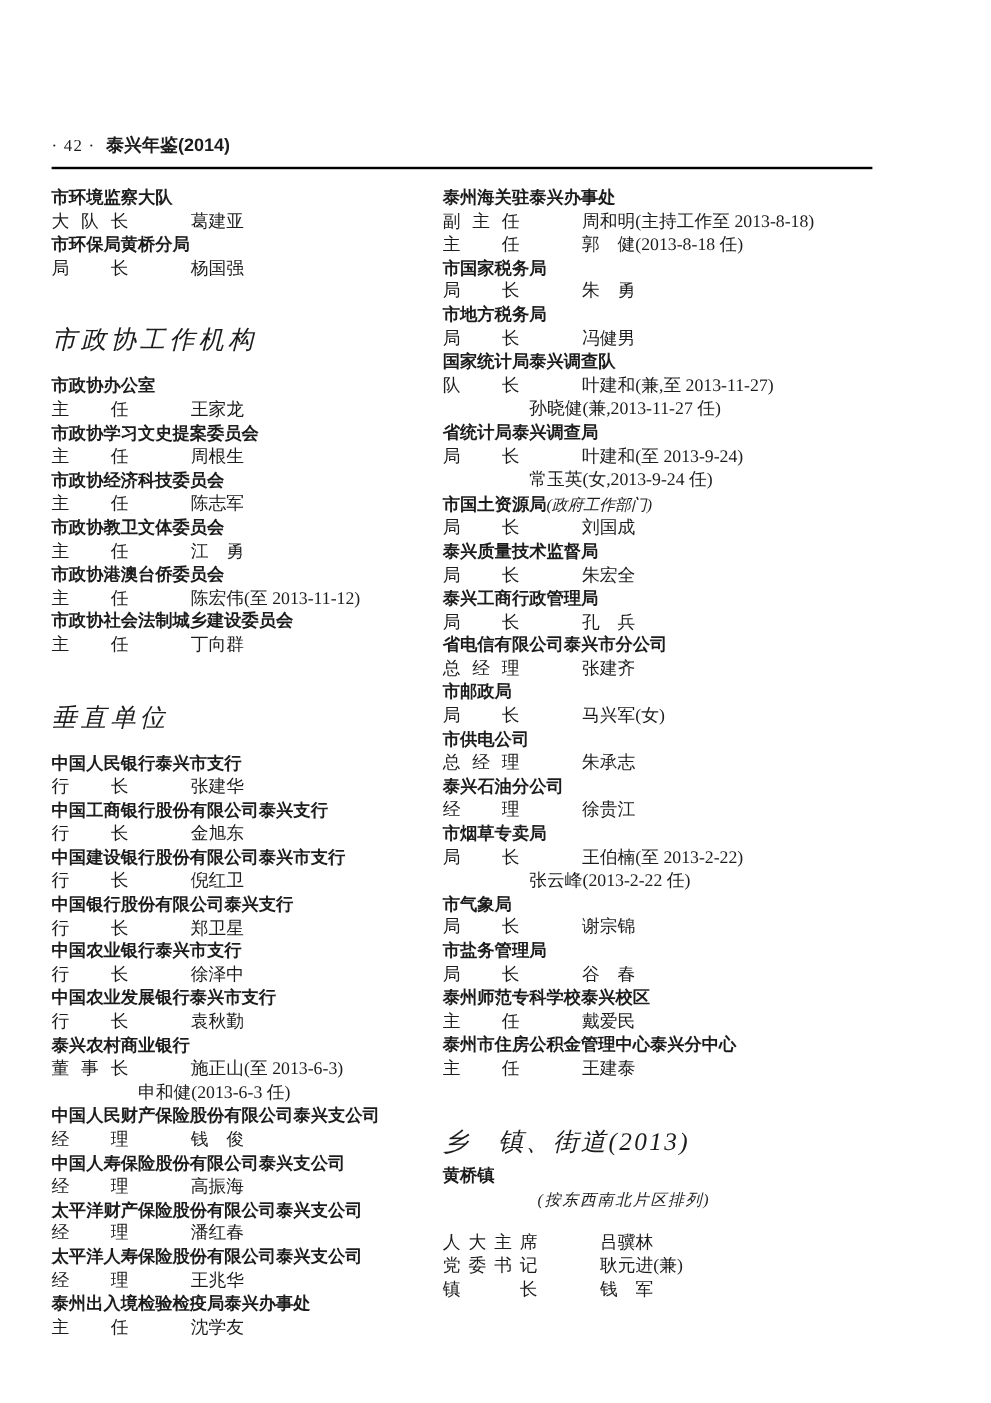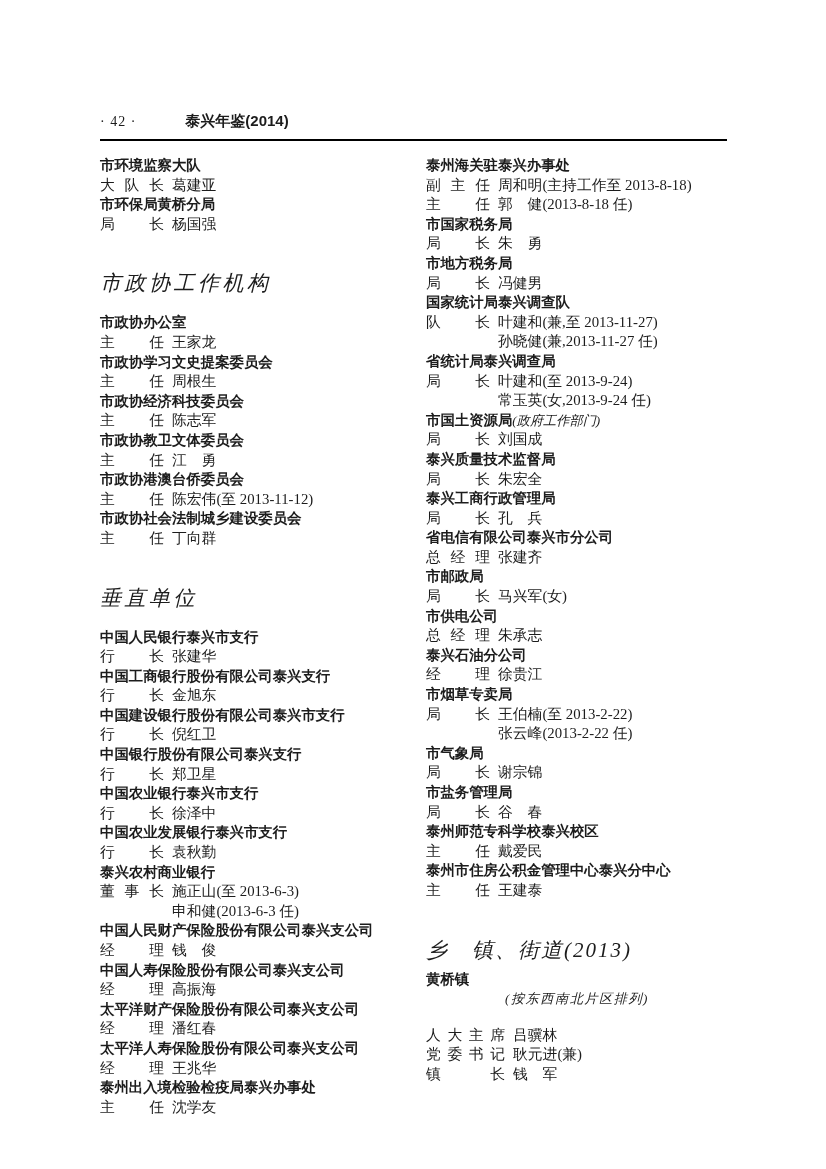--- a/index.html
+++ b/index.html
@@ -1,38 +1,38 @@
 <!DOCTYPE html>
 <html lang="zh"><head>
 <meta charset="utf-8">
 <style>
   html,body{margin:0;padding:0;}
   body{
     width:826px;height:1169px;overflow:hidden;background:#ffffff;
     font-family:"Liberation Serif","DejaVu Serif",serif;
     color:#1c1c1c;
   }
-  .page{padding:112px 99px 0 100px;}
+  .page{padding:112px 99px 0 43px;}
   .pg-header{display:flex;align-items:baseline;gap:9px;font-size:14px;}
   .pg-num{letter-spacing:1px;white-space:nowrap;}
-  .pg-title{font-family:"Liberation Sans","DejaVu Sans",sans-serif;font-weight:bold;font-size:15px;margin-left:40px;}
+  .pg-title{font-family:"Liberation Sans","DejaVu Sans",sans-serif;font-weight:bold;font-size:15px;}
   .rule{border:none;border-top:2.6px solid #000;margin:8px 0 15px 0;}
   .columns{display:flex;gap:24px;align-items:flex-start;}
   .col{width:302px;flex:0 0 302px;}
   .row{line-height:19.6px;font-size:14.8px;}
   .row-heading{
     text-align:left;font-weight:bold;font-size:14.4px;
     font-family:"Liberation Sans","DejaVu Sans",sans-serif;
   }
   .heading-note{
     font-weight:normal;font-style:italic;font-size:13.2px;
     font-family:"Liberation Serif","DejaVu Serif",serif;
     margin-top:32px;
   }
-  .row-entry{display:flex;}
+  .row-entry{display:flex;gap:44px;}
   .role{
     flex:0 0 64px;margin-right:8px;white-space:nowrap;
     text-align:justify;text-align-last:justify;
   }
   .role.wide{flex:0 0 79px;}
   .name{white-space:nowrap;}
   .row-cont{padding-left:72px;}
   .row-big{
     text-align:left;font-style:italic;font-weight:500;
     font-size:21px;letter-spacing:3.5px;line-height:26px;

